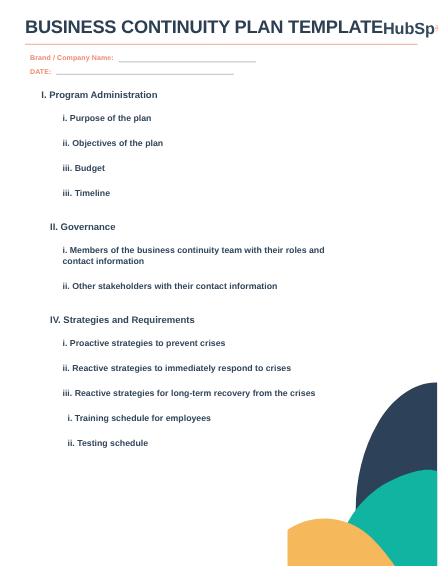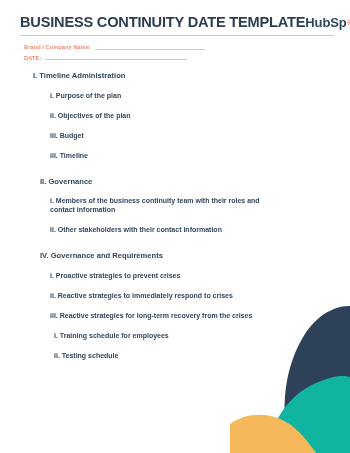--- a/index.html
+++ b/index.html
@@ -144,21 +144,21 @@
 
   <div class="blobs">
     <svg width="120" height="150" viewBox="0 0 120 150" xmlns="http://www.w3.org/2000/svg">
       <path d="M62 150 C 50 118, 52 70, 72 36 C 84 14, 104 2, 120 3 L 120 150 Z" fill="#2d4159"></path>
       <path d="M38 150 C 40 120, 58 92, 86 80 C 104 72, 114 72, 120 74 L 120 150 Z" fill="#11b3a1"></path>
       <path d="M-20 150 C -14 126, 8 110, 34 112 C 58 114, 72 130, 86 150 Z" fill="#f5b95c"></path>
     </svg>
   </div>
 
   <div class="header">
-    <div class="doc-title">BUSINESS CONTINUITY DATE TEMPLATE</div>
+    <div class="doc-title">BUSINESS CONTINUITY PLAN TEMPLATE</div>
     <div class="logo">
       <span>HubSp</span>
       <span class="sprocket">
         <svg viewBox="0 0 20 20" width="7" height="7" xmlns="http://www.w3.org/2000/svg">
           <circle cx="10" cy="10" r="4.6" fill="none" stroke="#ff7a59" stroke-width="2.2"></circle>
           <g stroke="#ff7a59" stroke-width="2" stroke-linecap="round">
             <line x1="10" y1="0.8" x2="10" y2="4"></line>
             <line x1="10" y1="16" x2="10" y2="19.2"></line>
             <line x1="0.8" y1="10" x2="4" y2="10"></line>
             <line x1="16" y1="10" x2="19.2" y2="10"></line>
@@ -180,29 +180,29 @@
       <span class="field-label">Brand / Company Name:</span>
       <span class="field-line"></span>
     </div>
     <div class="field-row date">
       <span class="field-label">DATE:</span>
       <span class="field-line"></span>
     </div>
   </div>
 
   <div class="outline">
-      <div class="item level-1">I. Timeline Administration</div>
+      <div class="item level-1">I. Program Administration</div>
       <div class="item level-2">i. Purpose of the plan</div>
       <div class="item level-2">ii. Objectives of the plan</div>
       <div class="item level-2">iii. Budget</div>
       <div class="item level-2">iii. Timeline</div>
       <div class="item level-1 gap-top">II. Governance</div>
       <div class="item level-2">i. Members of the business continuity team with their roles and contact information</div>
       <div class="item level-2">ii. Other stakeholders with their contact information</div>
-      <div class="item level-1 gap-top">IV. Governance and Requirements</div>
+      <div class="item level-1 gap-top">IV. Strategies and Requirements</div>
       <div class="item level-2">i. Proactive strategies to prevent crises</div>
       <div class="item level-2">ii. Reactive strategies to immediately respond to crises</div>
       <div class="item level-2">iii. Reactive strategies for long-term recovery from the crises</div>
       <div class="item level-2 deep">i. Training schedule for employees</div>
       <div class="item level-2 deep">ii. Testing schedule</div>
     </div>
 
 </div>
 
 </body></html>

